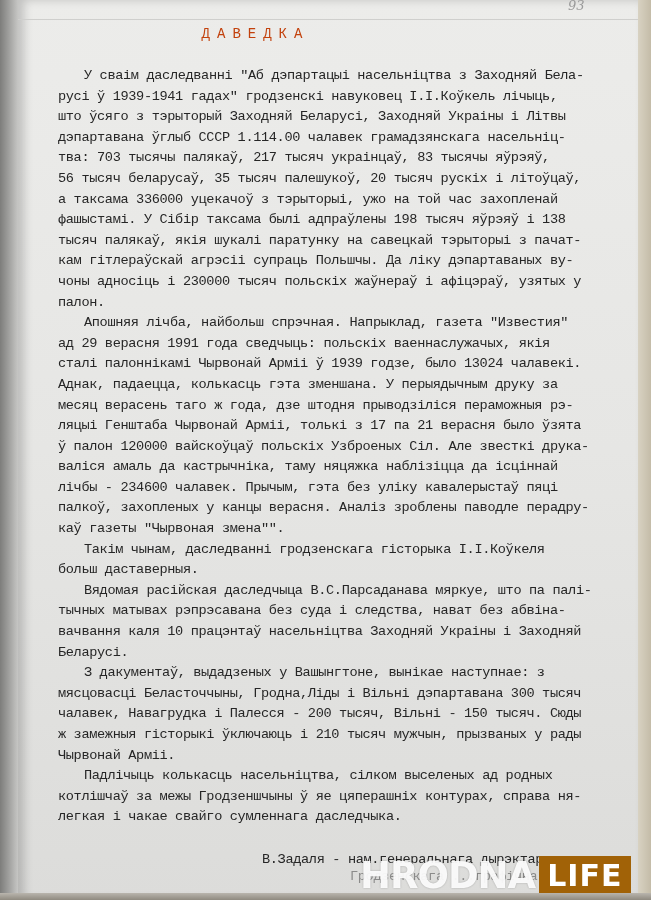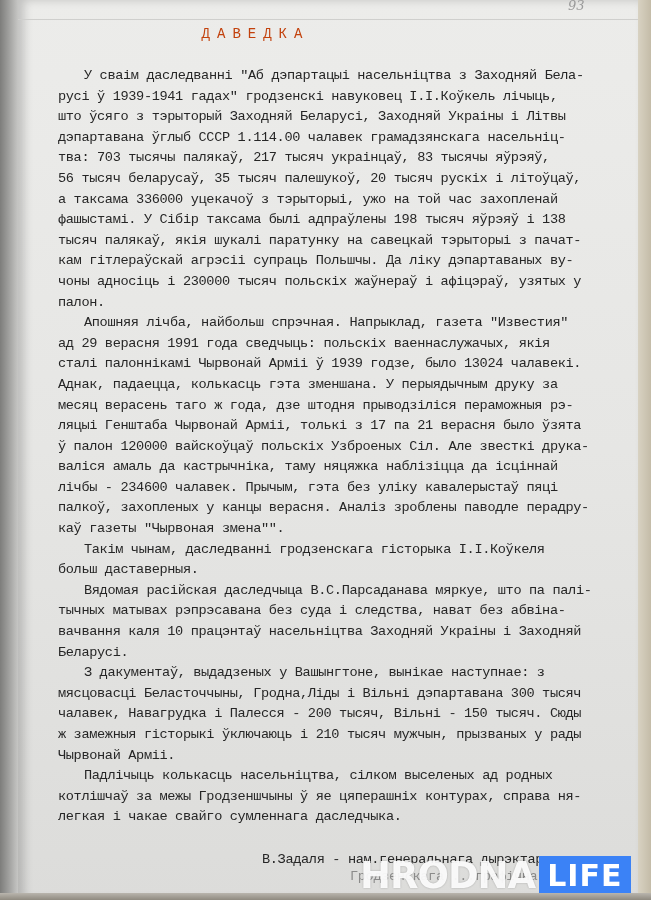--- a/index.html
+++ b/index.html
@@ -50,21 +50,21 @@
   }
   .watermark {
     position:absolute; left:360px; top:856px; height:38px; display:flex; align-items:center;
   }
   .wm-hrodna {
     font-family:"DejaVu Sans", sans-serif; font-weight:bold; font-size:37px;
     color:rgba(255,255,255,0.92); letter-spacing:-1px;
     text-shadow:0 0 2px rgba(0,0,0,0.25);
   }
   .wm-life {
-    margin-left:4px; background:#3b82f6; color:#fff;
+    margin-left:4px; background:#a16207; color:#fff;
     font-family:"DejaVu Sans", sans-serif; font-weight:bold; font-size:30px;
     padding:2px 8px 0 8px; height:36px; line-height:36px; letter-spacing:1px;
   }
   .bottom-shadow {
     position:absolute; left:0; top:893px; width:651px; height:7px;
     background:linear-gradient(180deg,#b9b5ad,#8f8a80);
   }
 </style>
 </head>
 <body>

